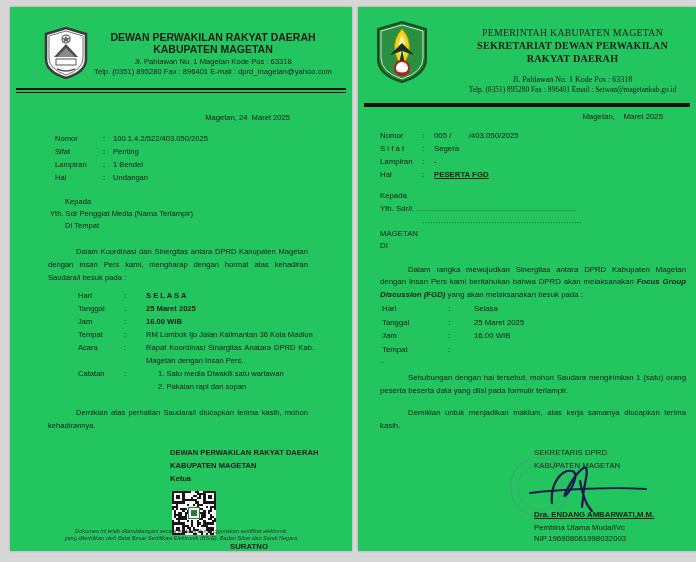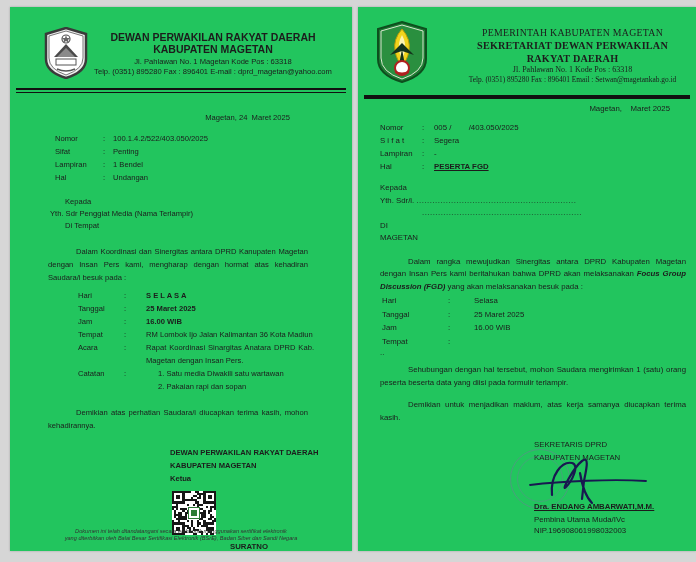--- a/index.html
+++ b/index.html
@@ -49,24 +49,24 @@
   .qr-center::after{content:"";position:absolute;left:2px;top:2px;right:2px;bottom:2px;background:#2d7b35;}
   .sig-name{margin:7px 0 0 172px;font-size:7.8px;font-weight:bold;padding-left:48px;}
   .lp-footer{position:absolute;left:0;right:0;bottom:9px;text-align:center;font-size:5.6px;line-height:7px;font-style:italic;color:#333;}
 
   
   .rp-header{display:flex;align-items:flex-start;padding:14px 10px 0 18px;gap:31px;}
   .rp-header .crest{flex:0 0 52px;}
   .rp-head-text{flex:1;text-align:center;font-family:"Liberation Serif","DejaVu Serif",serif;padding-top:6px;}
   .rp-head-text .h1{font-size:9.8px;line-height:12px;letter-spacing:.3px;}
   .rp-head-text .h2{font-size:10.2px;font-weight:bold;line-height:13px;letter-spacing:.2px;}
-  .rp-head-text .h3{font-size:8px;line-height:10px;margin-top:0;}
+  .rp-head-text .h3{font-size:8px;line-height:10px;margin-top:10px;}
   .rp-head-text .h4{font-size:7.4px;line-height:10px;}
   .rp-divider{margin:8px 6px 0 6px;border-top:4px solid #111;}
-  .rp-date{margin-top:5px;padding-right:26px;text-align:right;font-size:7.8px;white-space:pre;margin-left:44px;}
+  .rp-date{margin-top:5px;padding-right:33px;text-align:right;font-size:7.8px;white-space:pre;margin-left:44px;}
   .rmeta{margin:8px 0 0 22px;font-size:7.8px;}
   .rmeta-row{display:flex;line-height:13px;}
   .rmeta-row .lbl{width:42px;white-space:pre;}
   .rmeta-row .col{width:12px;}
   .rmeta-row .val{white-space:pre;}
   .val.hal{font-weight:bold;text-decoration:underline;}
   .rrecipient{margin:9px 0 0 22px;font-size:7.8px;line-height:12.5px;}
   .dotline{display:inline-block;max-width:160px;overflow:hidden;white-space:nowrap;vertical-align:bottom;letter-spacing:.5px;}
   .dots2{margin-left:42px;}
   .rpara{margin:11px 10px 0 22px;font-size:7.8px;line-height:12.5px;text-align:justify;text-indent:28px;}
@@ -688,22 +688,22 @@
 
   <div class="rrecipient">
     <div>Kepada</div>
     <div>
       <span>Yth. Sdr/i.</span>
       <span class="dotline">...........................................................................................</span>
     </div>
     <div>
       <span class="dotline dots2">...........................................................................................</span>
     </div>
+    <div>MAGETAN</div>
     <div>DI</div>
-    <div>MAGETAN</div>
   </div>
 
   <div class="rpara">
     <span>Dalam rangka mewujudkan Sinergitas antara DPRD Kabupaten Magetan dengan Insan Pers kami beritahukan bahwa DPRD akan melaksanakan </span><span class="fgd">Focus Group Discussion (FGD)</span><span> yang akan melaksanakan besuk pada :</span>
   </div>
 
   <div class="rdetails">
     <div class="rdet-row">
       <span class="lbl">Hari</span>
       <span class="col">:</span>

